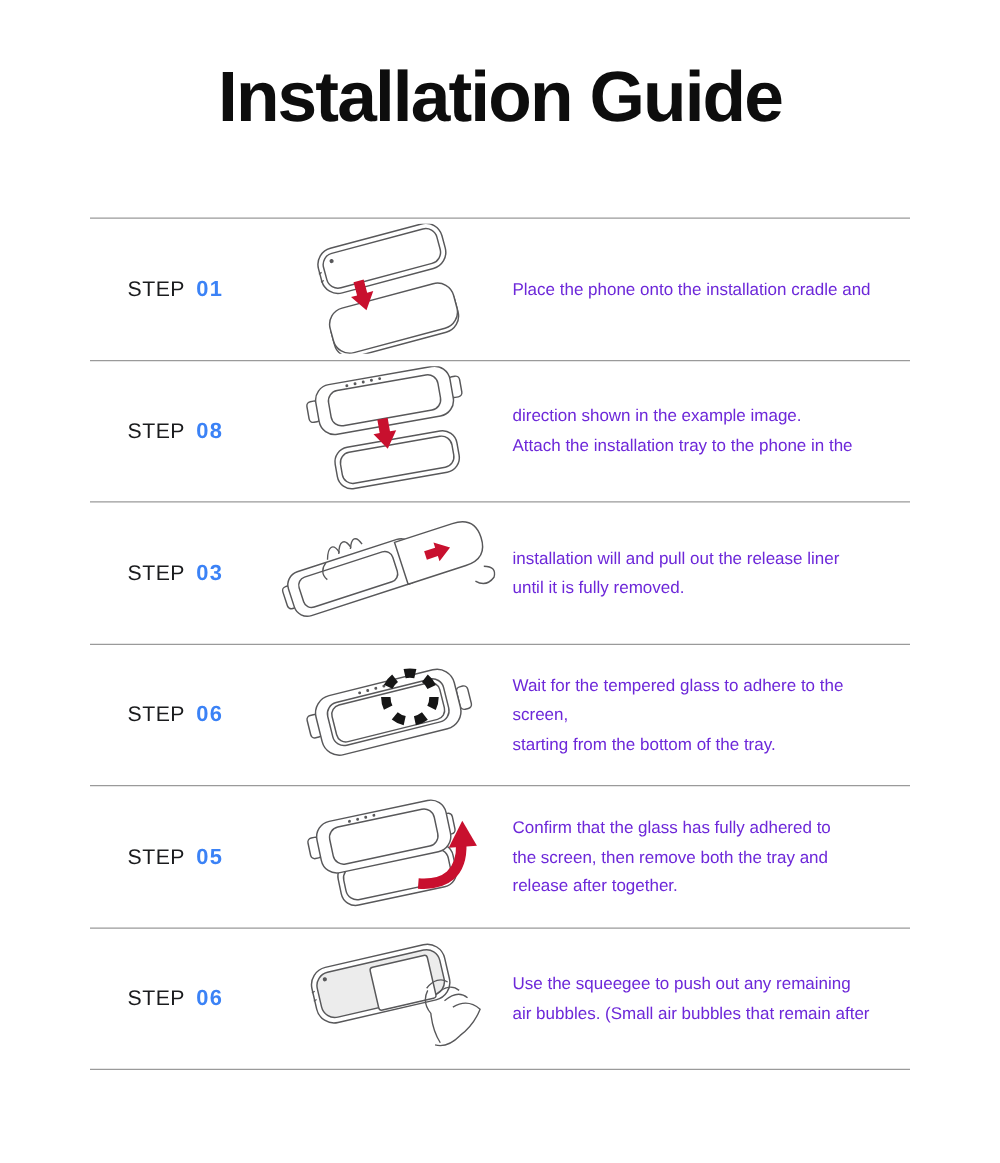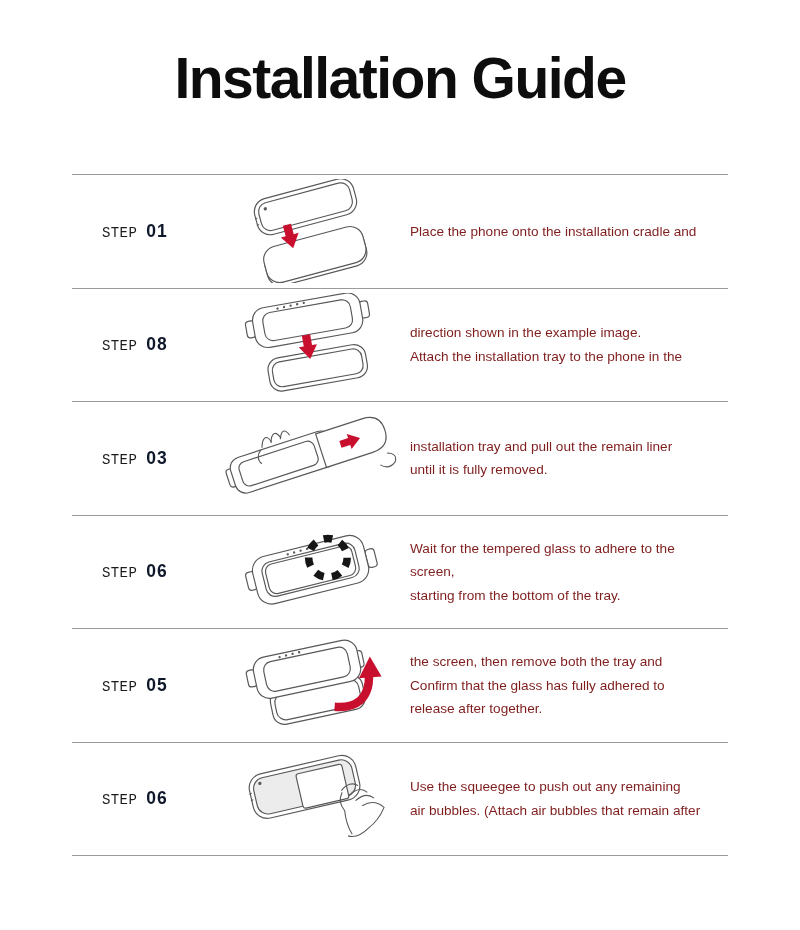--- a/index.html
+++ b/index.html
@@ -14,26 +14,26 @@
   }
   .steps-table{width:656px;margin:0 auto;border-bottom:1.5px solid #9a9a9a;}
   .step-row{
     display:flex;align-items:center;height:113.5px;box-sizing:border-box;
     border-top:1.5px solid #9a9a9a;
   }
   .step-label{
     width:142px;box-sizing:border-box;padding-left:30px;flex:0 0 auto;
     display:flex;align-items:baseline;white-space:nowrap;
   }
-  .step-word{font-size:14px;color:#1a1b1d;letter-spacing:0.4px;font-family:Liberation Mono, monospace;}
-  .step-num{font-size:17.5px;font-weight:bold;color:#0f172a;margin-left:9px;letter-spacing:1px;}
+  .step-word{font-size:17px;color:#1a1b1d;letter-spacing:0.4px;}
+  .step-num{font-size:17.5px;font-weight:bold;color:#3b82f6;margin-left:9px;letter-spacing:1px;}
   .step-figure{width:196px;flex:0 0 auto;display:flex;justify-content:center;align-items:center;}
   .step-figure svg{display:block;}
   .step-desc{flex:1 1 auto;padding-right:6px;}
-  .desc-line{display:block;font-size:13.6px;line-height:23.5px;color:#7f1d1d;}
+  .desc-line{display:block;font-size:13.6px;line-height:23.5px;color:#6d28d9;}
 </style>
 </head>
 <body>
 
 <div class="page">
 
   <div class="title-wrap">
     <h1 class="title">Installation Guide</h1>
   </div>
 
@@ -122,21 +122,21 @@
               <path d="M50,34 c-6,4 -8,10 -4,16"></path>
             </g>
             <g fill="none" stroke-width="1.3">
               <path d="M192,84 q12,4 6,13 q-10,7 -18,-2"></path>
             </g>
             <path transform="translate(155,57) rotate(-90) scale(0.85)" d="M-5,-15 L5,-15 L5,-2 L11,-2 L0,14 L-11,-2 L-5,-2 Z" fill="#c8102e" stroke="none"></path>
           </g>
         </svg>
       </div>
       <div class="step-desc">
-        <span class="desc-line">installation tray and pull out the remain liner</span>
+        <span class="desc-line">installation will and pull out the release liner</span>
         <span class="desc-line">until it is fully removed.</span>
       </div>
     </div>
 
     <div class="step-row">
       <div class="step-label">
         <span class="step-word">STEP</span>
         <span class="step-num">06</span>
       </div>
       <div class="step-figure">
@@ -190,22 +190,22 @@
               </g>
             </g>
           </g>
           <g>
             <path d="M132,88 C158,90 174,78 173,50" fill="none" stroke="#c8102e" stroke-width="10"></path>
             <polygon points="161,54 188,52 174,28" fill="#c8102e"></polygon>
           </g>
         </svg>
       </div>
       <div class="step-desc">
+        <span class="desc-line">Confirm that the glass has fully adhered to</span>
         <span class="desc-line">the screen, then remove both the tray and</span>
-        <span class="desc-line">Confirm that the glass has fully adhered to</span>
         <span class="desc-line">release after together.</span>
       </div>
     </div>
 
     <div class="step-row">
       <div class="step-label">
         <span class="step-word">STEP</span>
         <span class="step-num">06</span>
       </div>
       <div class="step-figure">
@@ -223,18 +223,18 @@
             <path d="M140,52 c6,-8 14,-10 20,-6"></path>
             <path d="M149,58 c8,-8 16,-9 22,-4"></path>
             <path d="M157,64 c8,-7 16,-8 22,-3"></path>
             <path d="M165,70 c10,-6 18,-5 26,2 c-4,10 -11,19 -19,25 c-8,8 -17,11 -24,9"></path>
             <path d="M141,54 c-4,8 -2,16 3,22 c1,10 4,20 9,28"></path>
           </g>
         </svg>
       </div>
       <div class="step-desc">
         <span class="desc-line">Use the squeegee to push out any remaining</span>
-        <span class="desc-line">air bubbles. (Attach air bubbles that remain after</span>
+        <span class="desc-line">air bubbles. (Small air bubbles that remain after</span>
       </div>
     </div>
 
   </div>
 </div>
 
 </body></html>

